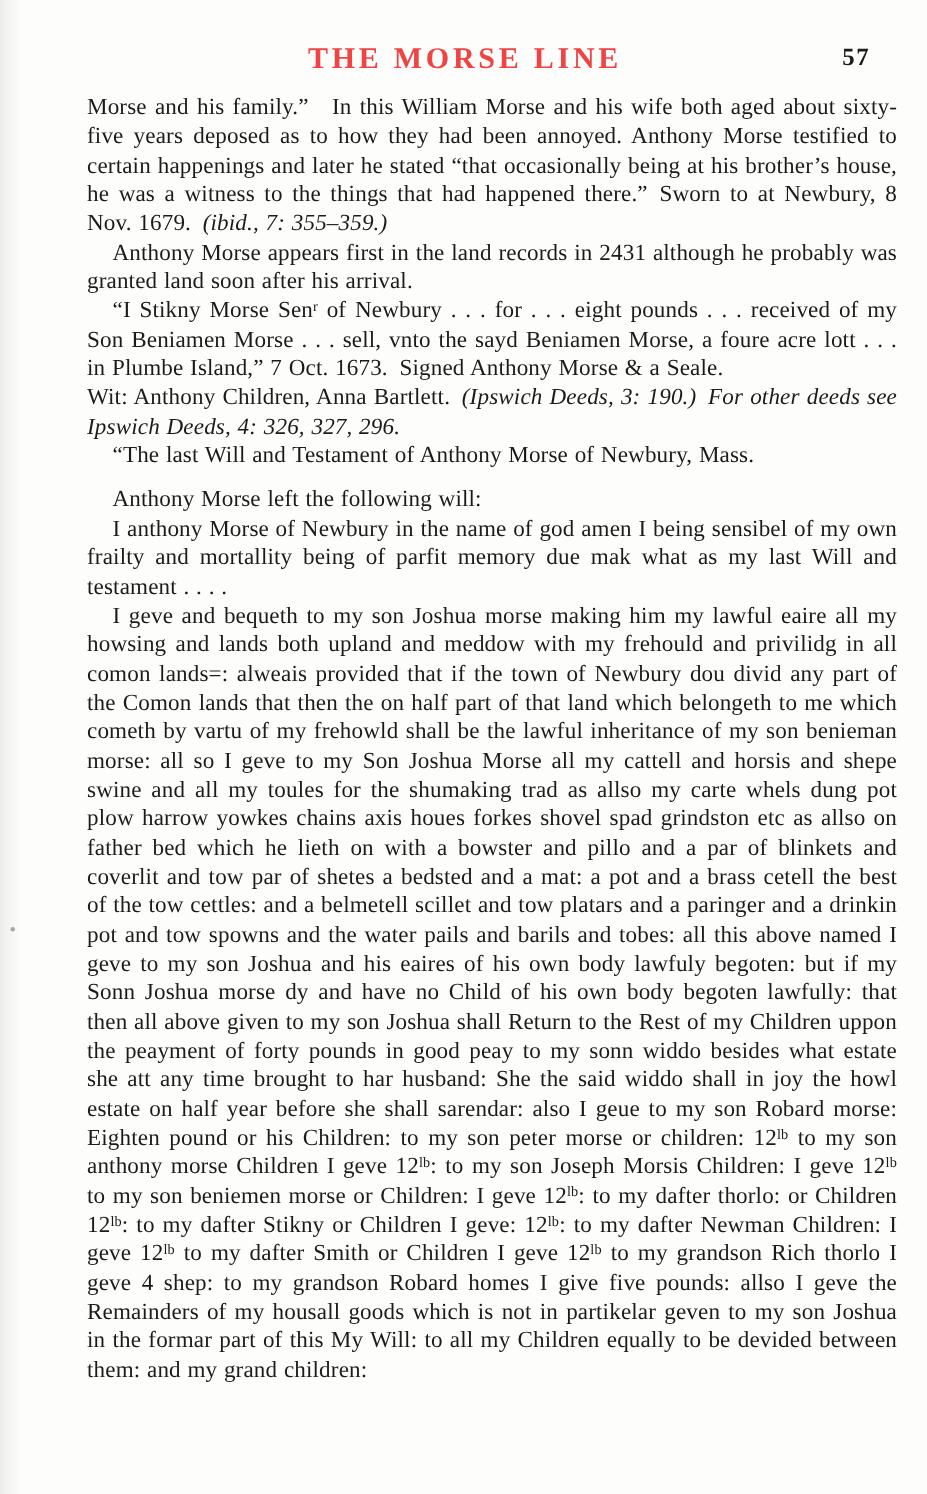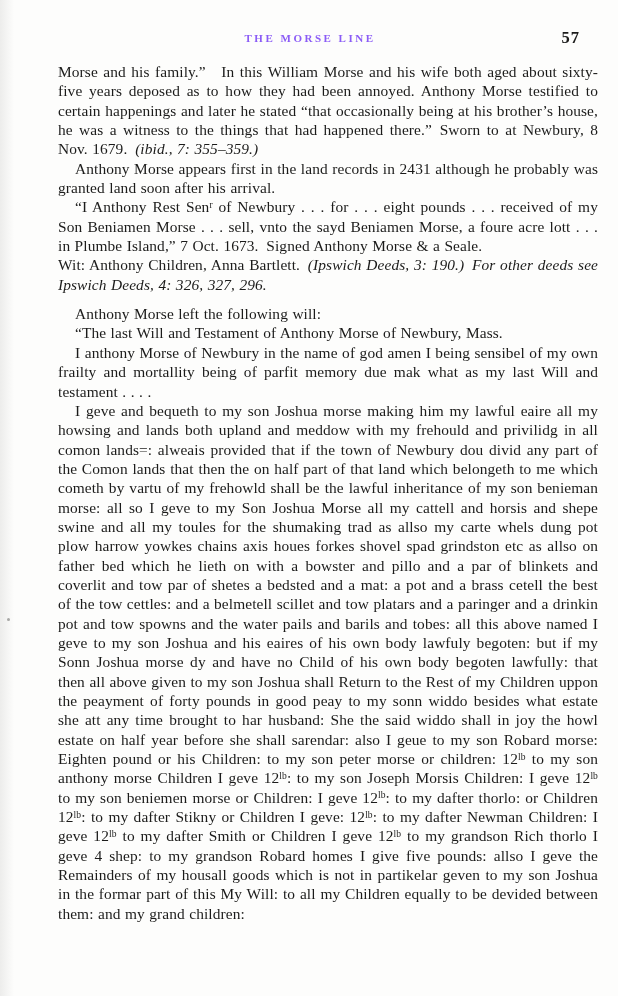--- a/index.html
+++ b/index.html
@@ -24,23 +24,23 @@
     position: absolute; left: 7px; top: 618px;
     width: 3px; height: 3px; border-radius: 50%;
     background: rgba(70,70,68,0.45);
   }
   .running-head {
     position: absolute; top: 28px; left: 40px; width: 540px;
     text-align: center;
   }
   .running-title {
     font-weight: bold;
-    font-size: 11px;
+    font-size: 20px;
     letter-spacing: 2.5px;
-    color: #8b5cf6;
+    color: #ef4444;
   }
   .pagenum {
     position: absolute; right: 0; top: 0;
     font-weight: bold;
     font-size: 16.5px;
     letter-spacing: 1px;
     text-align: right;
   }
   .body-col {
     position: absolute; top: 62px; left: 58px; width: 540px;
@@ -70,20 +70,20 @@
   <div class="speck"></div>
 
   <header class="running-head">
     <span class="running-title">THE MORSE LINE</span>
     <span class="pagenum">57</span>
   </header>
 
   <main class="body-col">
       <p class="para"><span>Morse and his family.”  In this William Morse and his wife both aged about sixty-five years deposed as to how they had been annoyed. Anthony Morse testified to certain happenings and later he stated “that occasionally being at his brother’s house, he was a witness to the things that had happened there.” Sworn to at Newbury, 8 Nov. 1679. </span><span class="it">(ibid., 7: 355–359.)</span></p>
       <p class="para indent"><span>Anthony Morse appears first in the land records in 2431 although he probably was granted land soon after his arrival.</span></p>
-      <p class="para indent"><span>“I Anthony Rest Sen</span><sup>r</sup><span> of Newbury . . . for . . . eight pounds . . . received of my Son Beniamen Morse . . . sell, vnto the sayd Beniamen Morse, a foure acre lott . . . in Plumbe Island,” 7 Oct. 1673. Signed Anthony Morse &amp; a Seale.</span></p>
+      <p class="para indent"><span>“I Stikny Morse Sen</span><sup>r</sup><span> of Newbury . . . for . . . eight pounds . . . received of my Son Beniamen Morse . . . sell, vnto the sayd Beniamen Morse, a foure acre lott . . . in Plumbe Island,” 7 Oct. 1673. Signed Anthony Morse &amp; a Seale.</span></p>
       <p class="para"><span>Wit: Anthony Children, Anna Bartlett. </span><span class="it">(Ipswich Deeds, 3: 190.)</span><span> </span><span class="it">For other deeds see Ipswich Deeds, 4: 326, 327, 296.</span></p>
+      <p class="para indent"><span>“The last Will and Testament of Anthony Morse of Newbury, Mass.</span></p>
       <p class="para indent gap"><span>Anthony Morse left the following will:</span></p>
-      <p class="para indent"><span>“The last Will and Testament of Anthony Morse of Newbury, Mass.</span></p>
       <p class="para indent"><span>I anthony Morse of Newbury in the name of god amen I being sensibel of my own frailty and mortallity being of parfit memory due mak what as my last Will and testament . . . .</span></p>
       <p class="para indent"><span>I geve and bequeth to my son Joshua morse making him my lawful eaire all my howsing and lands both upland and meddow with my frehould and privilidg in all comon lands=: alweais provided that if the town of Newbury dou divid any part of the Comon lands that then the on half part of that land which belongeth to me which cometh by vartu of my frehowld shall be the lawful inheritance of my son benieman morse: all so I geve to my Son Joshua Morse all my cattell and horsis and shepe swine and all my toules for the shumaking trad as allso my carte whels dung pot plow harrow yowkes chains axis houes forkes shovel spad grindston etc as allso on father bed which he lieth on with a bowster and pillo and a par of blinkets and coverlit and tow par of shetes a bedsted and a mat: a pot and a brass cetell the best of the tow cettles: and a belmetell scillet and tow platars and a paringer and a drinkin pot and tow spowns and the water pails and barils and tobes: all this above named I geve to my son Joshua and his eaires of his own body lawfuly begoten: but if my Sonn Joshua morse dy and have no Child of his own body begoten lawfully: that then all above given to my son Joshua shall Return to the Rest of my Children uppon the peayment of forty pounds in good peay to my sonn widdo besides what estate she att any time brought to har husband: She the said widdo shall in joy the howl estate on half year before she shall sarendar: also I geue to my son Robard morse: Eighten pound or his Children: to my son peter morse or children: 12</span><sup>lb</sup><span> to my son anthony morse Children I geve 12</span><sup>lb</sup><span>: to my son Joseph Morsis Children: I geve 12</span><sup>lb</sup><span> to my son beniemen morse or Children: I geve 12</span><sup>lb</sup><span>: to my dafter thorlo: or Children 12</span><sup>lb</sup><span>: to my dafter Stikny or Children I geve: 12</span><sup>lb</sup><span>: to my dafter Newman Children: I geve 12</span><sup>lb</sup><span> to my dafter Smith or Children I geve 12</span><sup>lb</sup><span> to my grandson Rich thorlo I geve 4 shep: to my grandson Robard homes I give five pounds: allso I geve the Remainders of my housall goods which is not in partikelar geven to my son Joshua in the formar part of this My Will: to all my Children equally to be devided between them: and my grand children:</span></p>
     </main>
 </div>
 
 </body></html>

